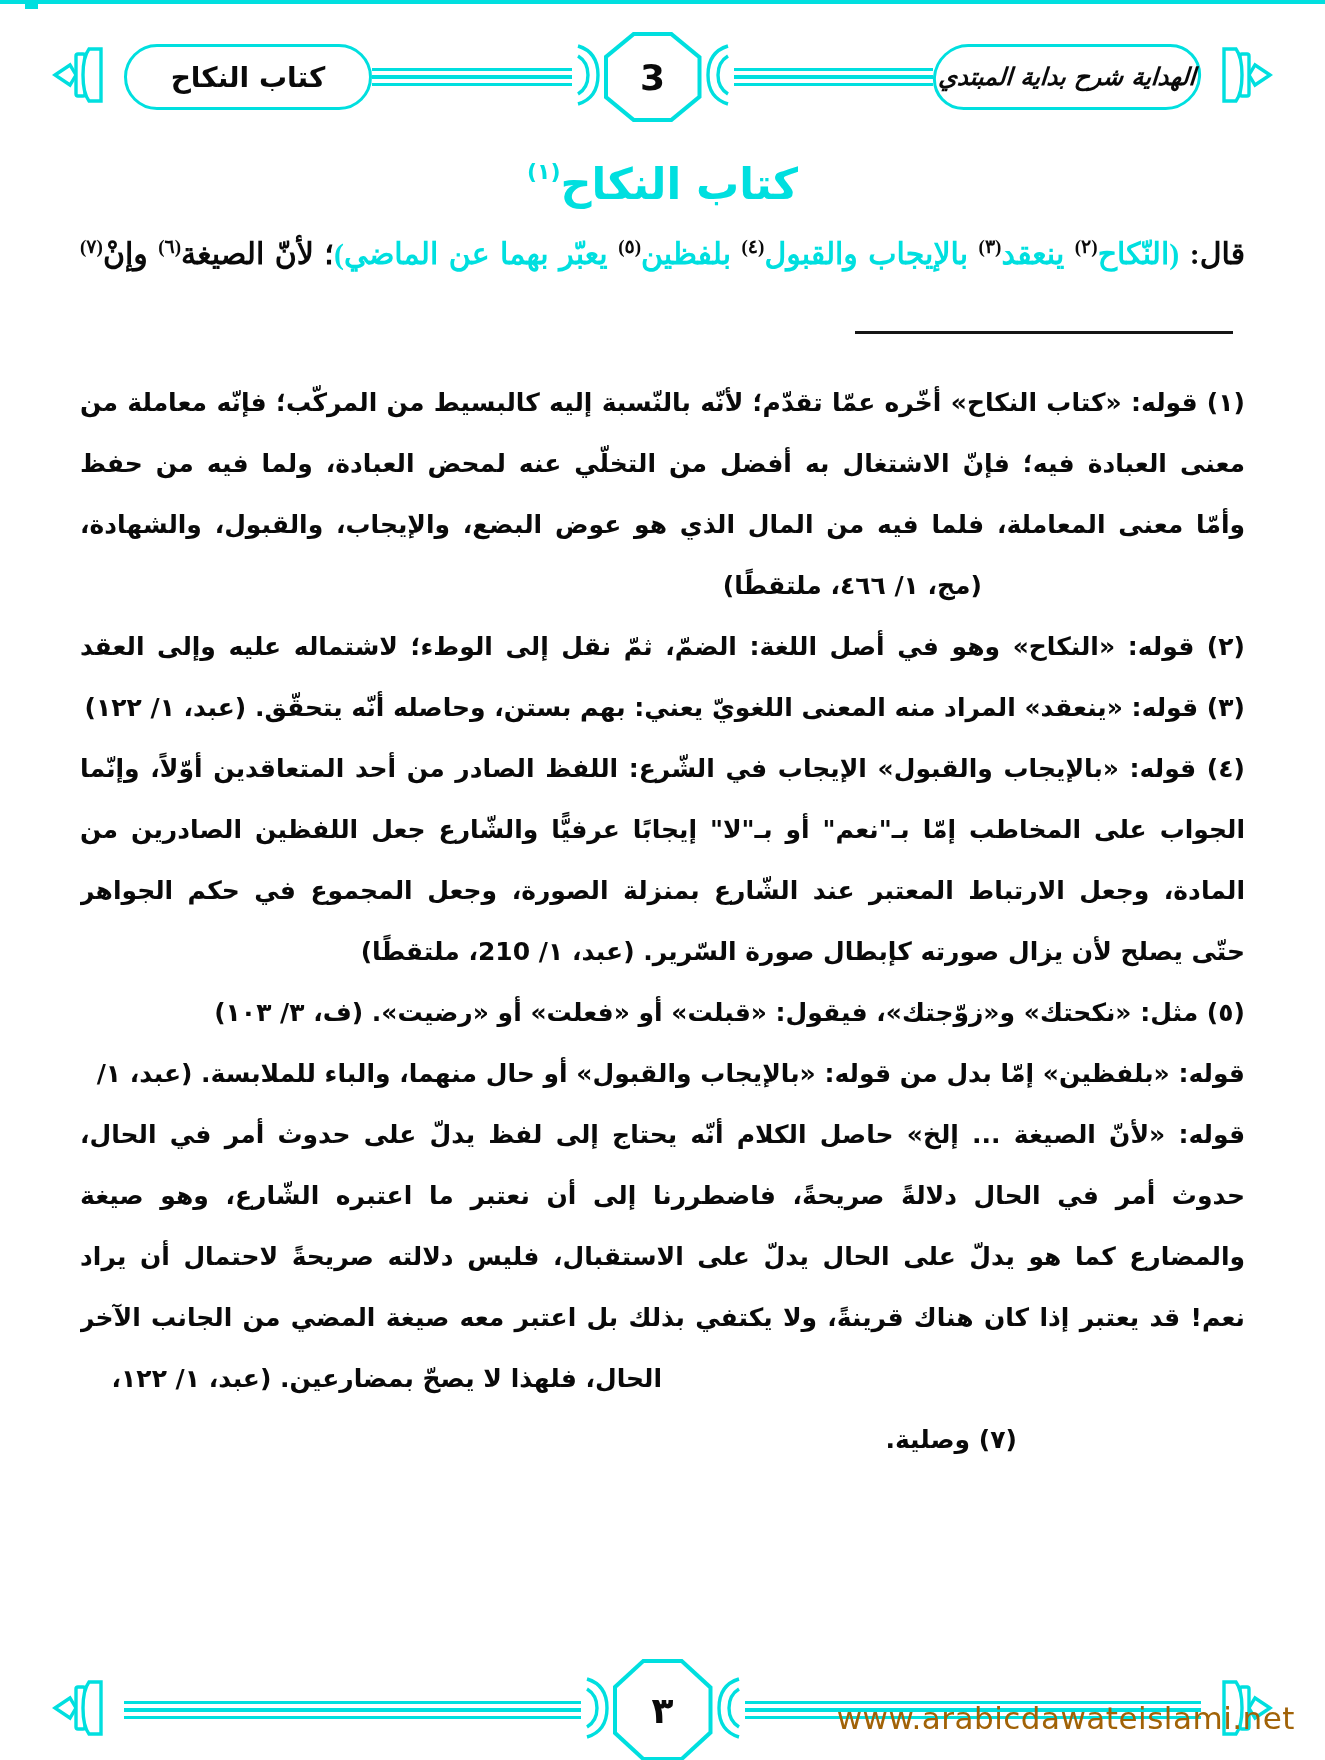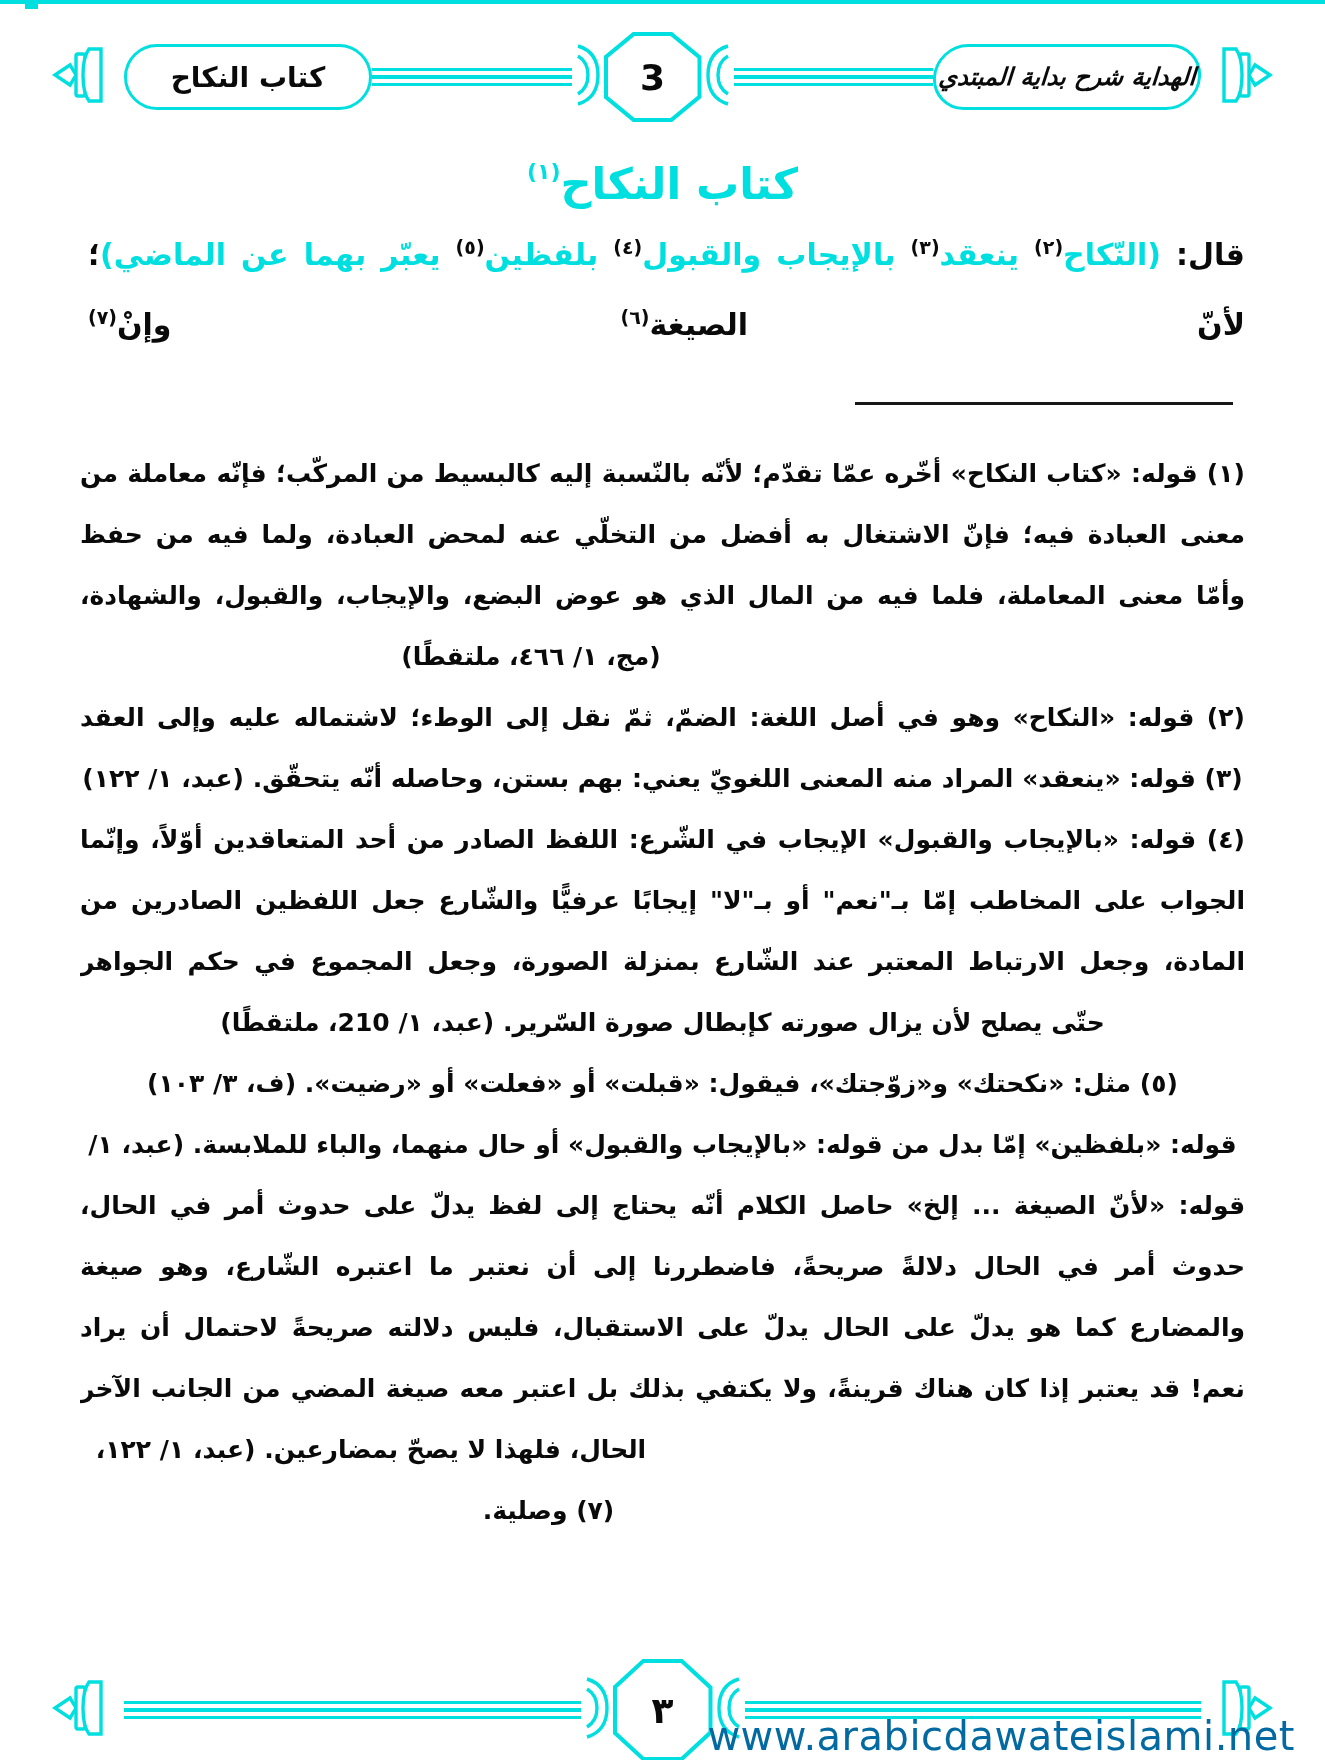--- a/index.html
+++ b/index.html
@@ -26,37 +26,37 @@
              clip-path:polygon(30% 0,70% 0,100% 27%,100% 73%,70% 100%,30% 100%,0 73%,0 27%);}
   .med-num{position:absolute;inset:0;display:flex;align-items:center;justify-content:center;
            font-size:36px;font-weight:bold;}
   .endcap{flex:none;}
   .flip{transform:scaleX(-1);}
   .bracket{flex:none;margin:0 2px;}
   
   .content{position:absolute;top:128px;left:80px;right:80px;direction:rtl;}
   .title{margin:4px;text-align:center;font-size:43px;font-weight:bold;color:#00dfdf;height:80px;line-height:80px;}
   .title sup{font-size:22px;vertical-align:20px;}
-  .matn{margin:4px 0 0 8px;font-size:30px;font-weight:bold;line-height:62px;
-        text-align:justify;text-align-last:justify;}
+  .matn{margin:4px 0 0 0;font-size:30px;font-weight:bold;line-height:62px;
+        text-align:justify;text-align-last:justify;font-family:Liberation Serif, serif;}
   .matn .cyn{color:#00dfdf;}
   .matn .blk{color:#0a0a0a;}
   .matn sup{font-size:19px;vertical-align:11px;color:#0a0a0a;font-weight:bold;}
   .sep{width:378px;height:3px;background:#161616;margin:46px 12px 0 auto;}
   .footnotes{margin-top:38px;font-size:25px;font-weight:bold;}
   .fl{line-height:61px;height:61px;overflow:hidden;}
   .full{text-align:justify;text-align-last:justify;}
-  .rt{text-align:center;}
+  .rt{text-align:right;}
   .ind270{padding-right:263px;}
   .ind310{padding-right:303px;}
   .ind590{padding-right:583px;}
   .ind230{padding-right:228px;}
   
   .watermark{position:absolute;top:1700px;right:30px;direction:ltr;
-             font-size:40px;color:#0369a1;letter-spacing:.5px;margin-top:13px;}
+             font-size:31px;color:#a16207;letter-spacing:.5px;}
   svg .orn{fill:#ffffff;stroke:#00dfdf;stroke-width:3.4;}
   svg .orn-line{fill:none;stroke:#00dfdf;stroke-width:3.4;}
 </style>
 </head>
 <body>
 
 <div class="page">
 
   <div class="top-line"></div>
   <div class="top-nub"></div>

